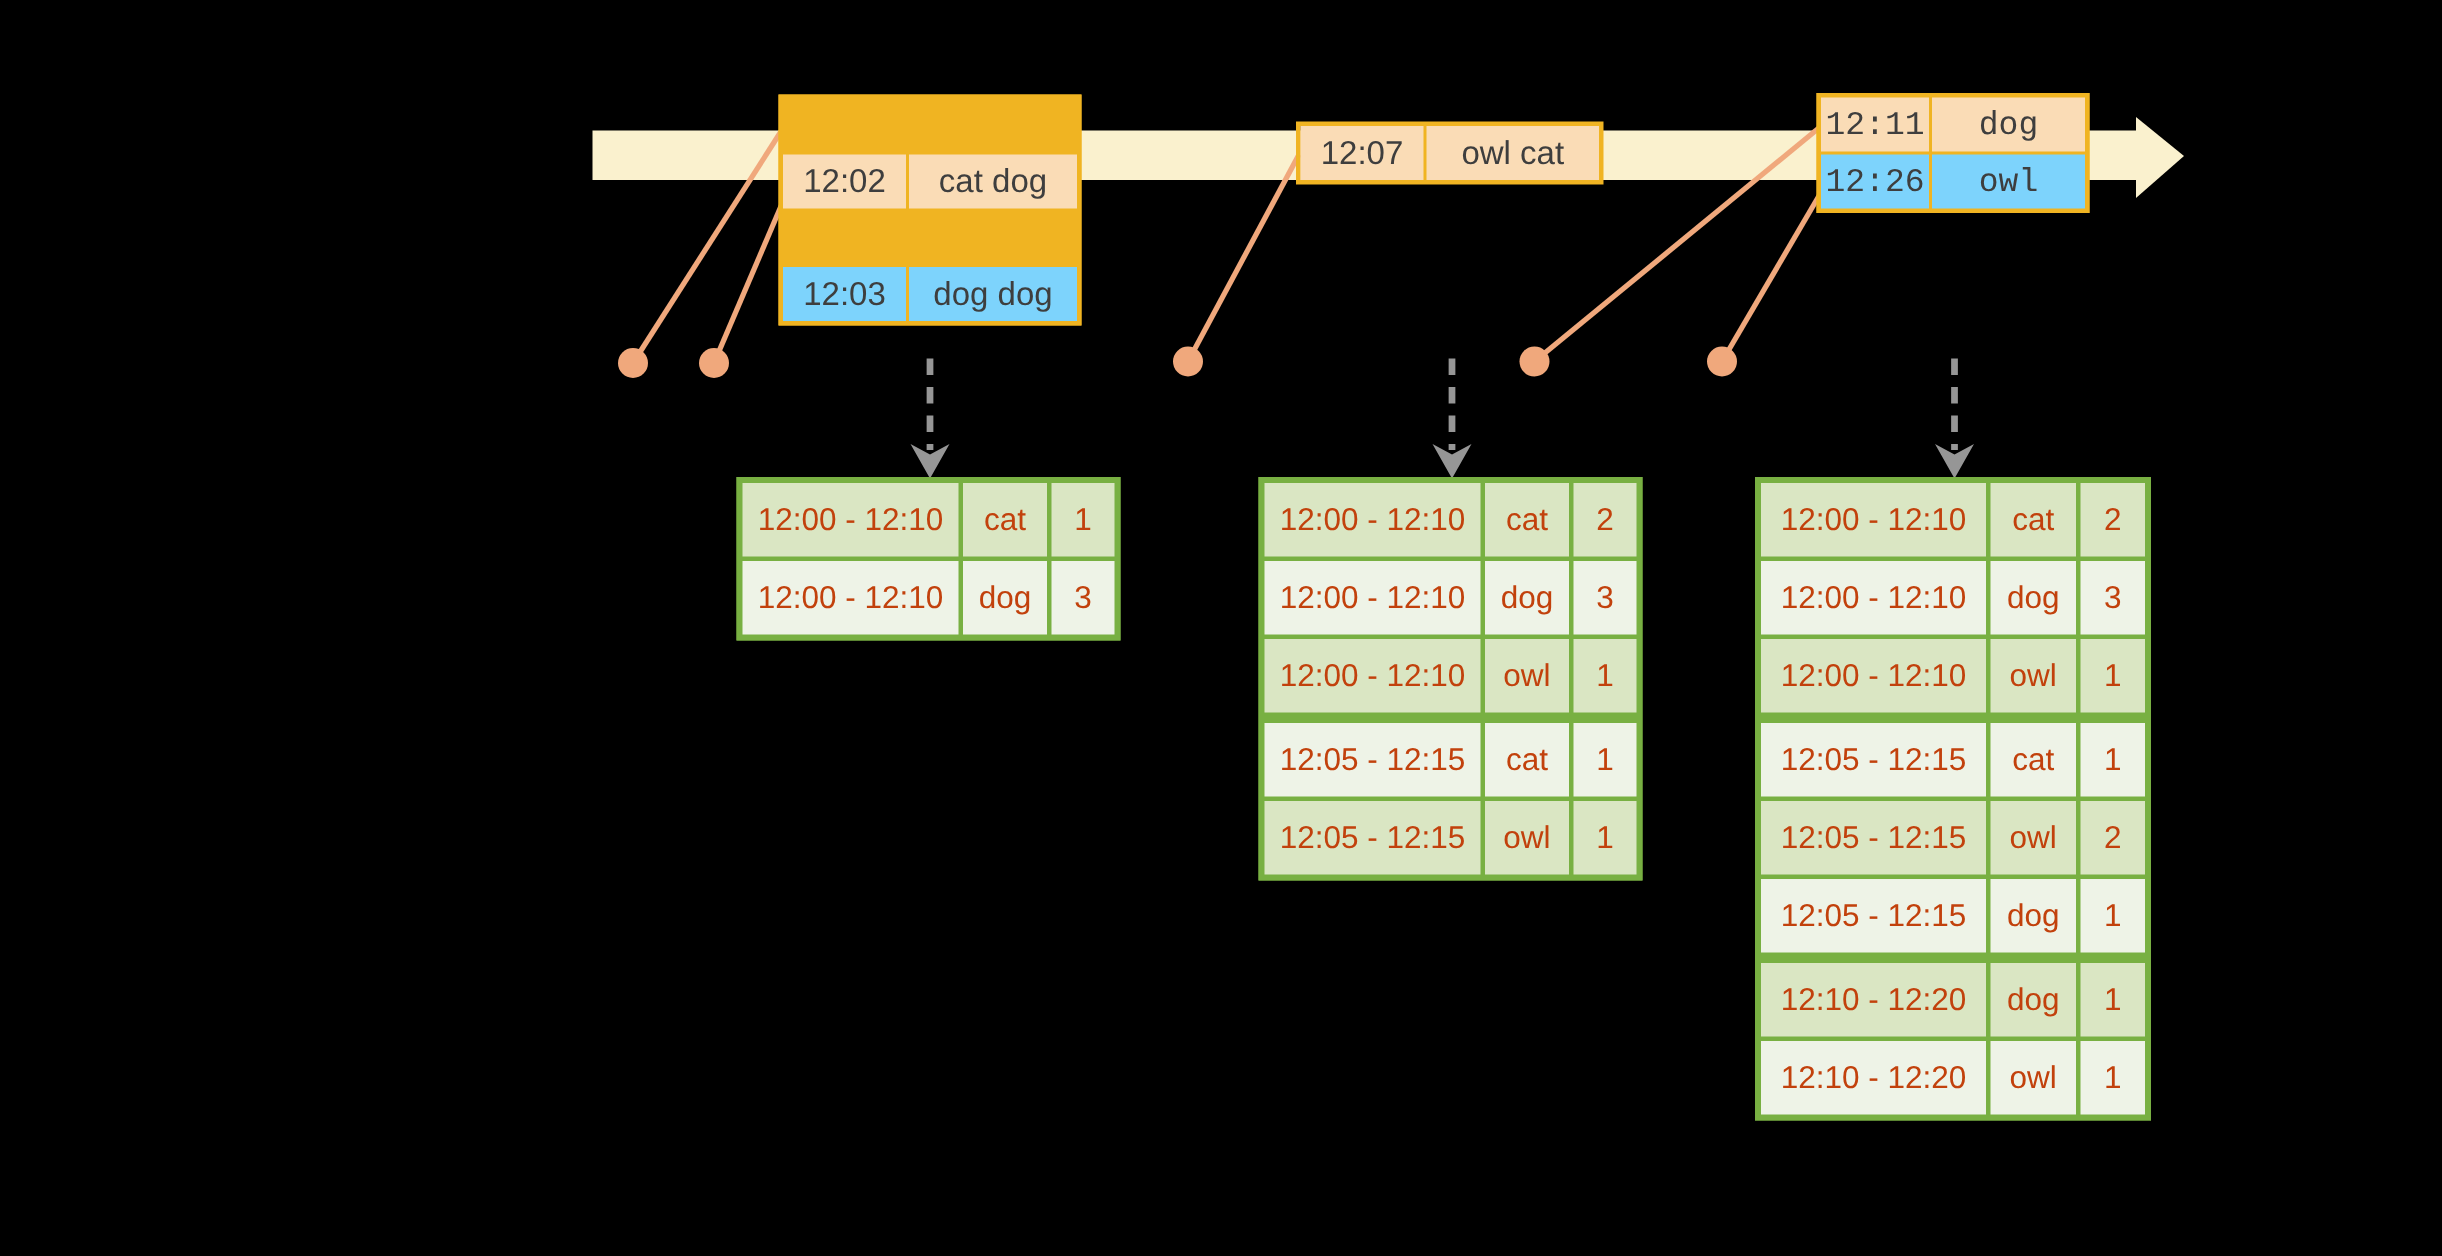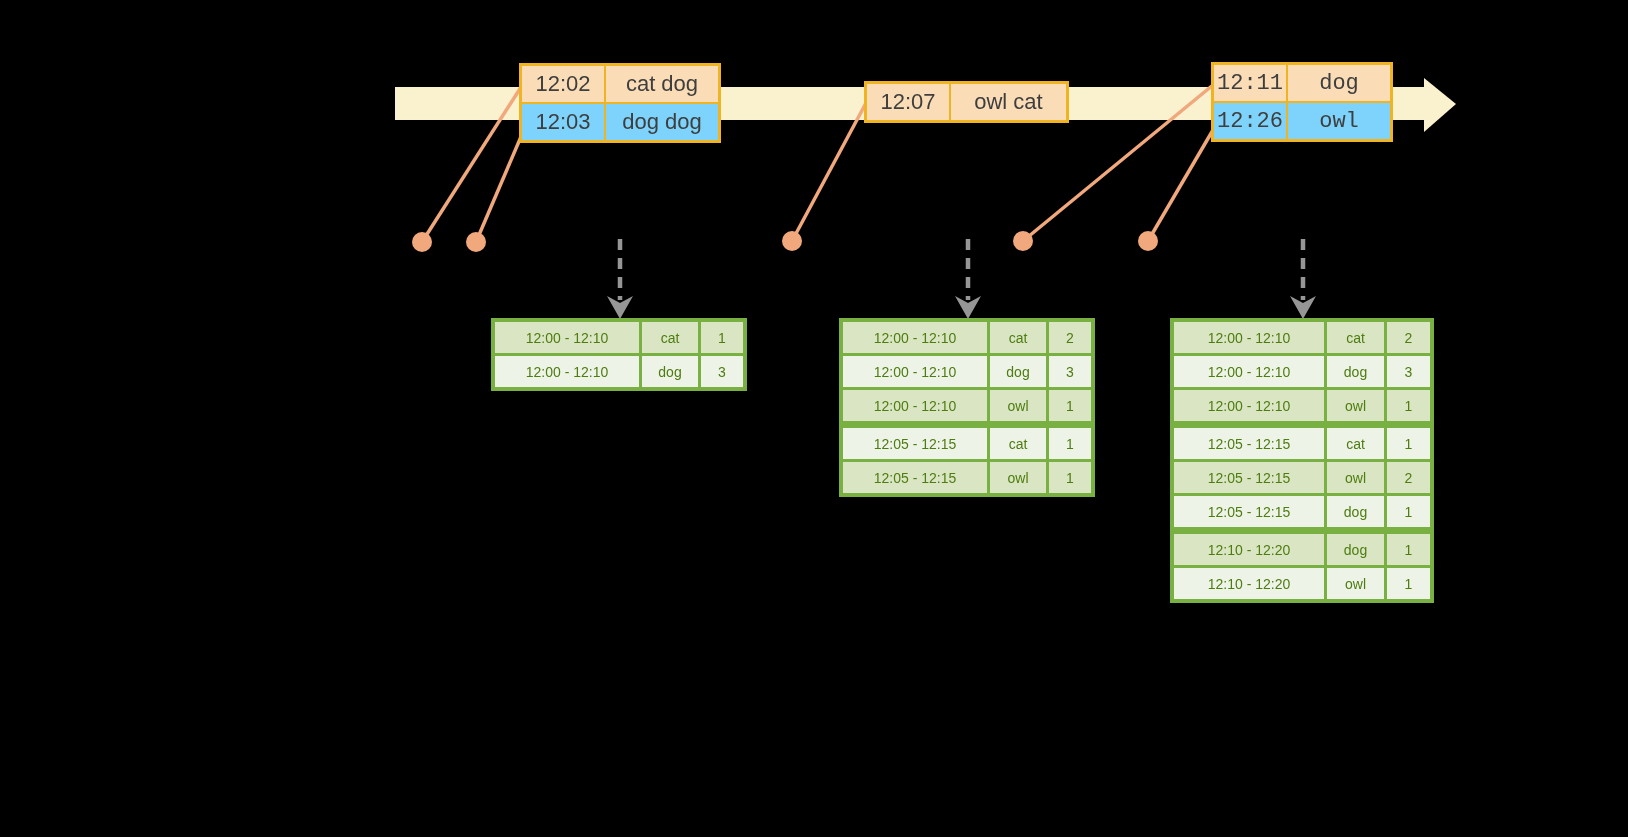--- a/index.html
+++ b/index.html
@@ -4,38 +4,38 @@
 <style>
   html,body{margin:0;padding:0;}
   body{background:#000;font-family:"Liberation Sans","DejaVu Sans",sans-serif;}
   #stage{position:relative;width:1628px;height:837px;background:#000;overflow:hidden;}
   #gfx{position:absolute;left:0;top:0;width:1628px;height:837px;}
 
   
   .ebox{position:absolute;border:3px solid #F0B422;background:#F0B422;
         display:grid;grid-template-rows:auto;row-gap:2px;}
   .erow{display:grid;column-gap:2px;background:#F0B422;}
-  .ebox.cols-a .erow{grid-template-columns:82px 112px;}
+  .ebox.cols-a .erow{grid-template-columns:82px 112px;margin-top:37px;}
   .ebox.cols-b .erow{grid-template-columns:82px 115px;}
   .ebox.cols-c .erow{grid-template-columns:72px 102px;}
   .ecell{height:36px;display:flex;align-items:center;justify-content:center;
          font-size:22px;color:#3E3E3E;}
   .efill-dark{background:#FADCB6;}
   .efill-light{background:#7dd3fc;}
 
   
   .gtable{position:absolute;border:4px solid #78B042;background:#78B042;
           display:flex;flex-direction:column;}
   .grow{display:grid;column-gap:3px;background:#78B042;margin-top:3px;}
   .grow:first-child{margin-top:0;}
   .grow.gs{margin-top:7px;}
   .gtable.cols-a .grow{grid-template-columns:144px 56px 42px;}
   .gtable.cols-b .grow{grid-template-columns:150px 57px 43px;}
-  .gcell{height:31px;display:flex;align-items:center;justify-content:center;
-         font-size:14px;color:#4d7c0f;}
+  .gcell{height:49px;display:flex;align-items:center;justify-content:center;
+         font-size:21px;color:#c2410c;}
   .gfill-dark{background:#DAE6C3;}
   .gfill-light{background:#EEF3E7;}
 </style>
 </head>
 <body>
 
 <div id="stage">
 
   <svg id="gfx" viewBox="0 0 1628 837">
 

